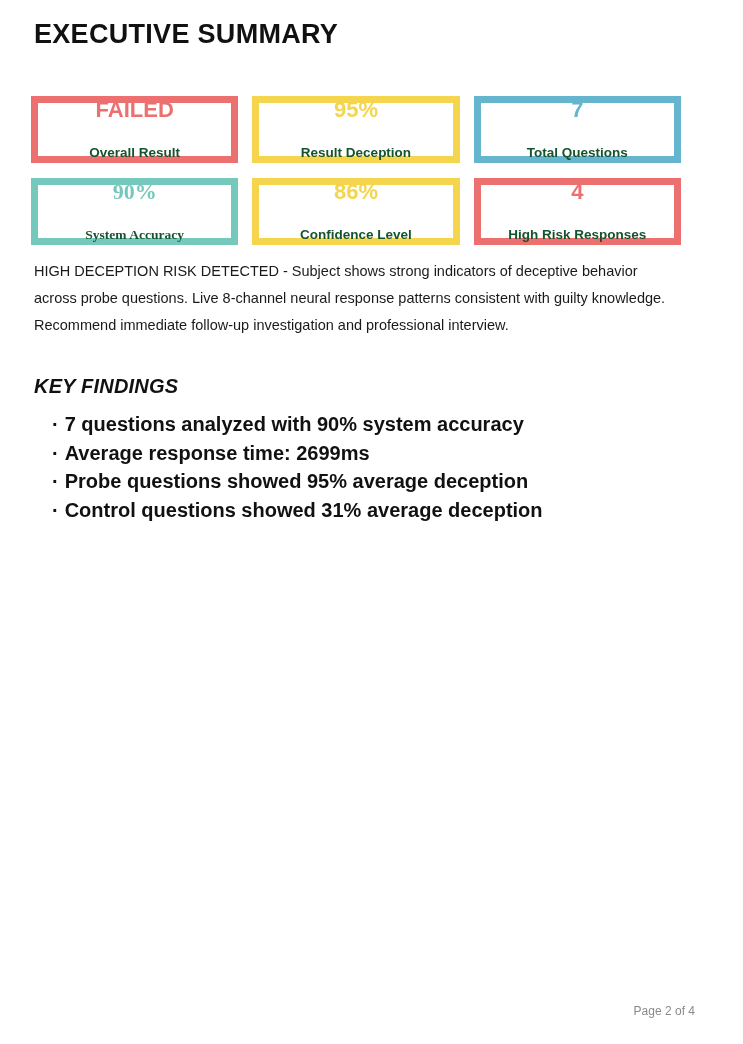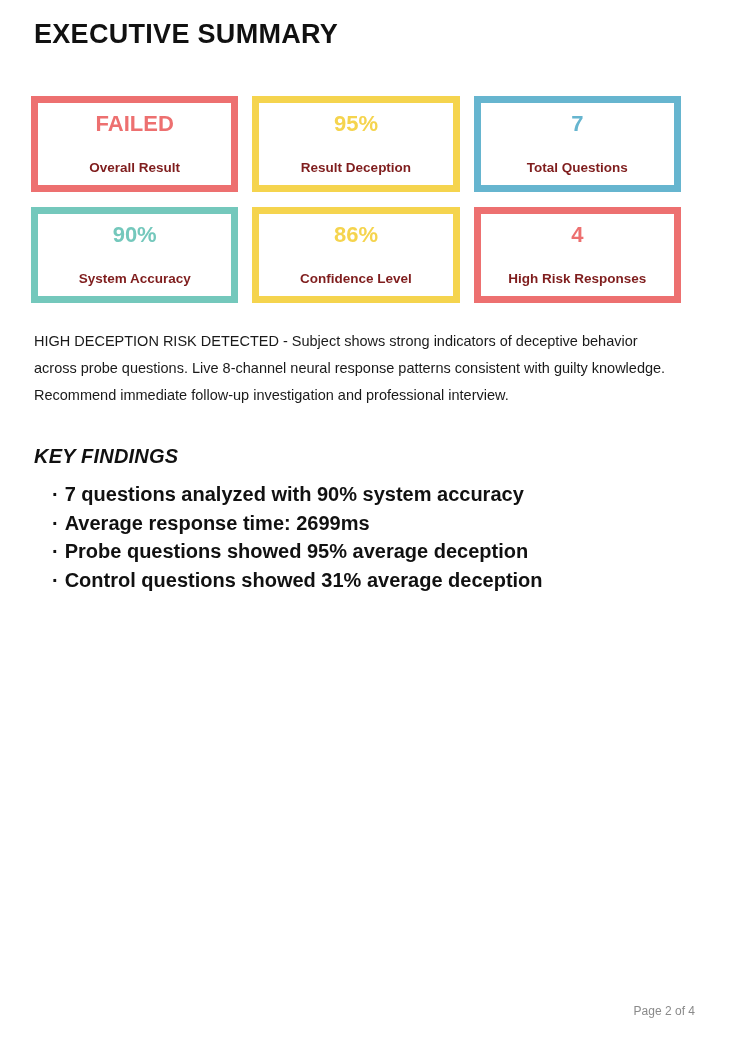--- a/index.html
+++ b/index.html
@@ -26,49 +26,49 @@
   .stat-grid {
     margin-top:46px;
     margin-left:-3px;
     width:650px;
     display:grid;
     grid-template-columns:repeat(3, 1fr);
     column-gap:14px;
     row-gap:15px;
   }
   .stat-card {
-    height:96px;
+    height:67px;
     background:#ffffff;
     border:7px solid #cccccc; 
     display:flex;
     flex-direction:column;
     align-items:center;
     justify-content:center;
     gap:24px;
   }
   .stat-value {
     font-size:22px;
     font-weight:bold;
     line-height:1.1;
   }
   .stat-label {
     font-size:13.5px;
     font-weight:bold;
-    color:#7f1d1d;
+    color:#14532d;
     line-height:1.1;
   }
   .section-heading {
     font-size:20px;
     font-weight:bold;
     color:#111111;
     letter-spacing:0.2px;
   }
   .assessment-heading { margin-top:49px; }
   .assessment-body {
-    margin-top:25px;
+    margin-top:13px;
     width:650px;
     font-size:14.5px;
     line-height:27px;
     color:#1a1a1a;
   }
   .findings-heading { margin-top:36px;font-style:italic; }
   .findings-list {
     margin-top:18px;
     list-style:none;
     padding-left:18px;
@@ -106,21 +106,21 @@
     <div class="stat-card" style="border-color: rgb(245, 212, 78);">
       <div class="stat-value" style="color: rgb(245, 212, 78);">95%</div>
       <div class="stat-label">Result Deception</div>
     </div>
 
     <div class="stat-card" style="border-color: rgb(102, 181, 207);">
       <div class="stat-value" style="color: rgb(102, 181, 207);">7</div>
       <div class="stat-label">Total Questions</div>
     </div>
 
-    <div class="stat-card" style="border-color: rgb(116, 200, 188);">
+    <div class="stat-card" style="border-color: rgb(116, 200, 188); font-family: Liberation Serif, serif;">
       <div class="stat-value" style="color: rgb(116, 200, 188);">90%</div>
       <div class="stat-label">System Accuracy</div>
     </div>
 
     <div class="stat-card" style="border-color: rgb(245, 212, 78);">
       <div class="stat-value" style="color: rgb(245, 212, 78);">86%</div>
       <div class="stat-label">Confidence Level</div>
     </div>
 
     <div class="stat-card" style="border-color: rgb(237, 112, 112);">

